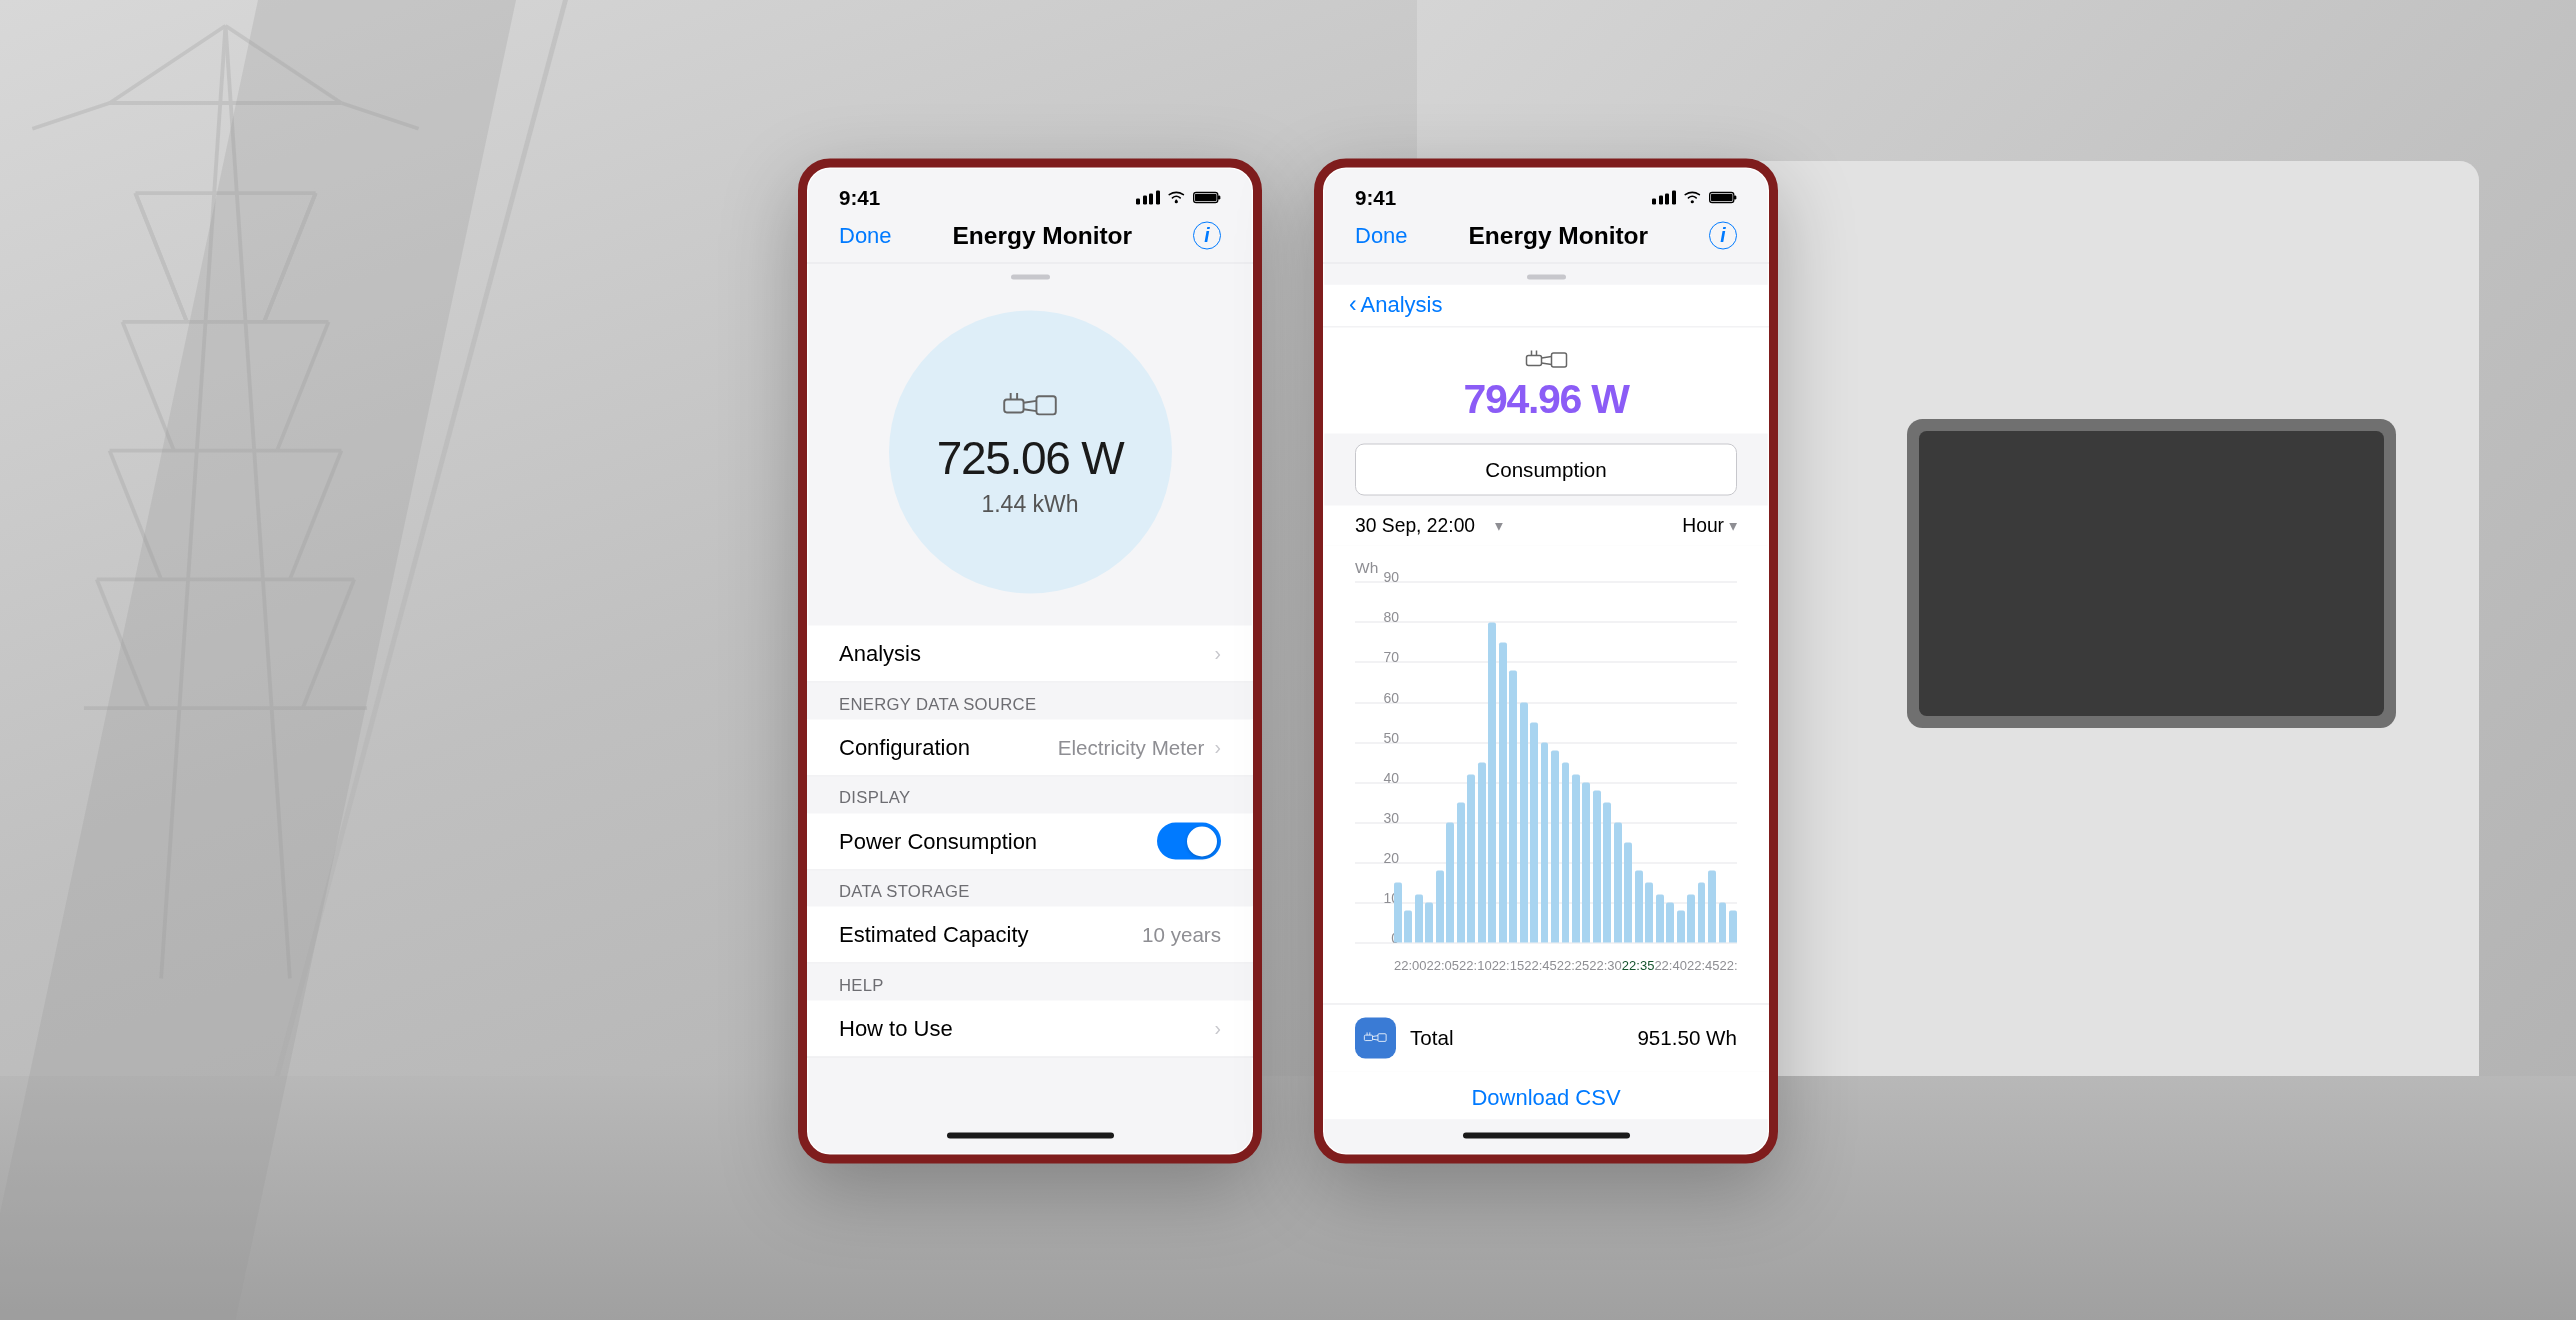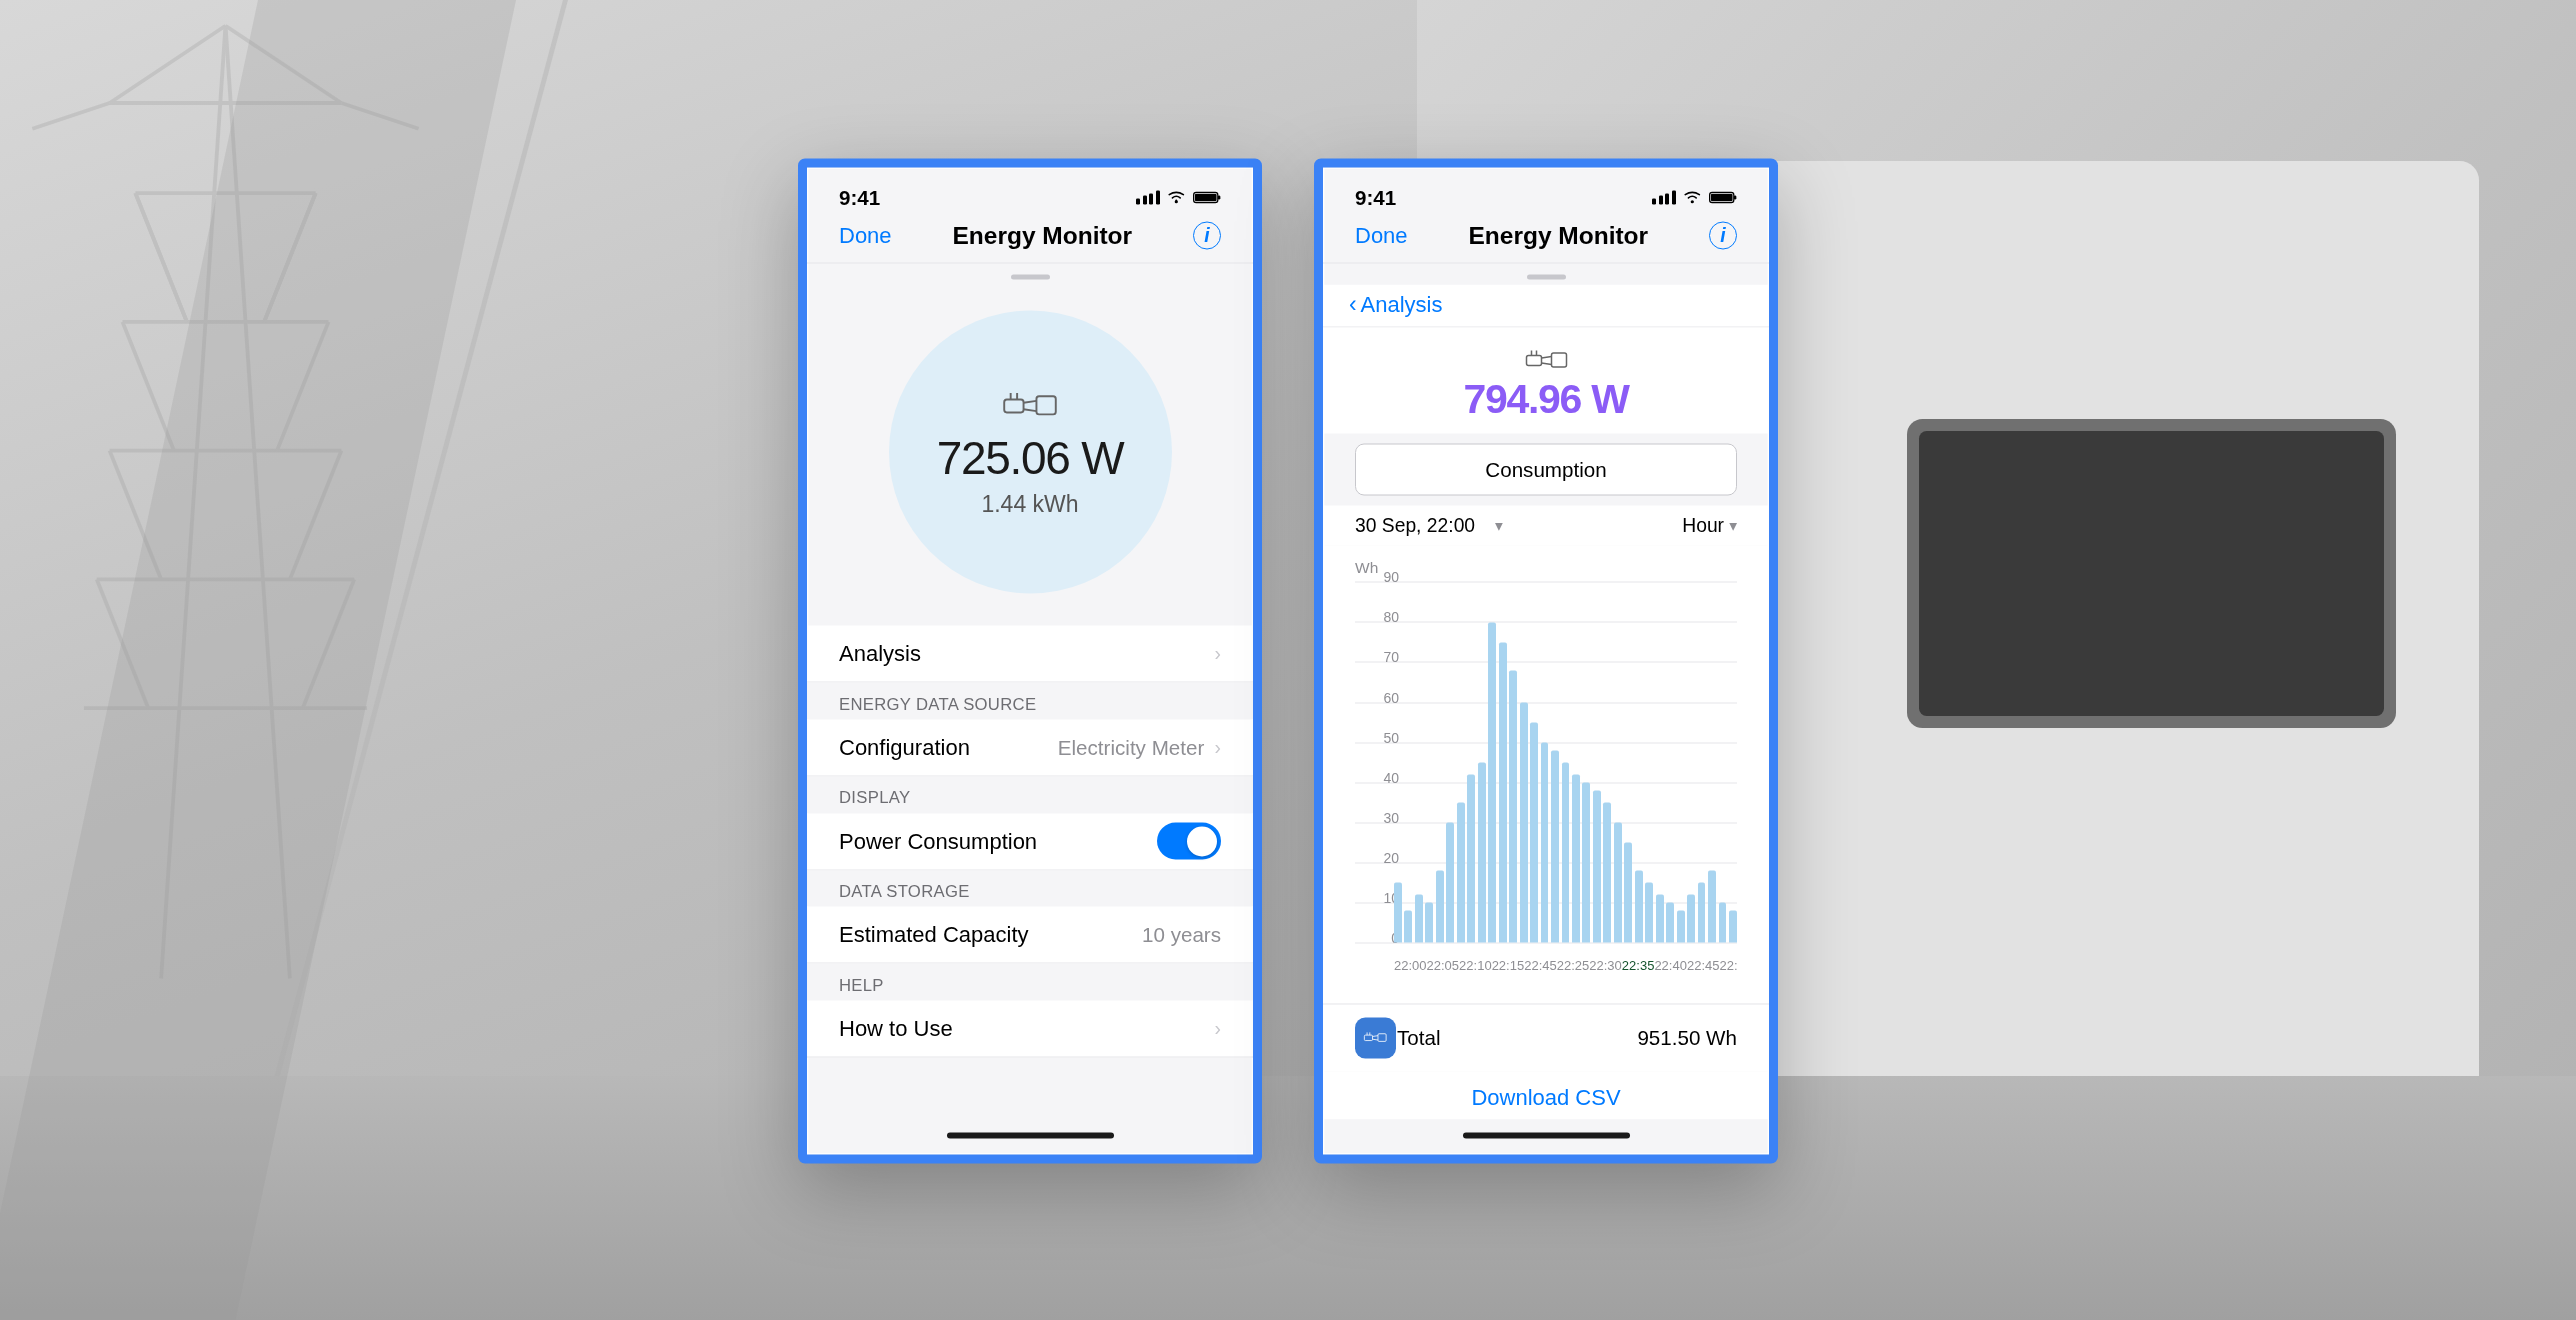--- a/index.html
+++ b/index.html
@@ -38,22 +38,22 @@
       display: flex;
       gap: 52px;
       align-items: center;
     }
 
     
     .phone {
       width: 464px;
       height: 1005px;
       background: #f5f5f7;
-      border-radius: 7px;
-      border: 9px solid #3b82f6;
+      border-radius: 32px;
+      border: 9px solid #7f1d1d;
       box-shadow: 0 26px 77px rgba(0,0,0,0.25), inset 0 0 0 1.3px #fff;
       position: relative;
       overflow: hidden;
       display: flex;
       flex-direction: column;
     }
 
     
     .status-bar {
       display: flex;
@@ -377,21 +377,21 @@
       align-items: center;
       justify-content: space-between;
       padding: 13px 32px;
       background: #fff;
       border-top: 0.6px solid #e5e5ea;
     }
 
     .total-left {
       display: flex;
       align-items: center;
-      gap: 1px;
+      gap: 14px;
     }
 
     .device-badge {
       width: 41px;
       height: 41px;
       background: #3a7bd5;
       border-radius: 10.3px;
       display: flex;
       align-items: center;
       justify-content: center;

